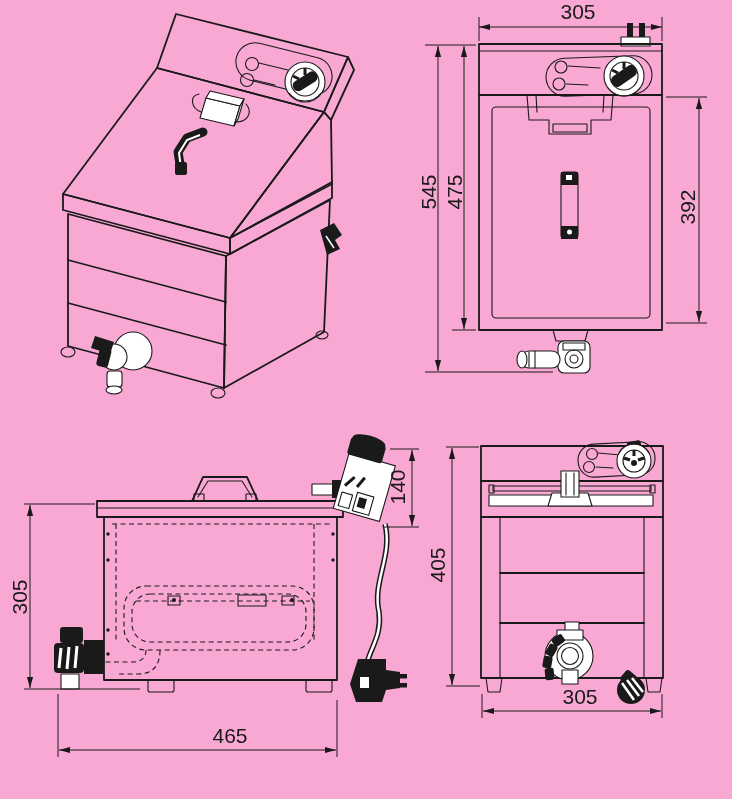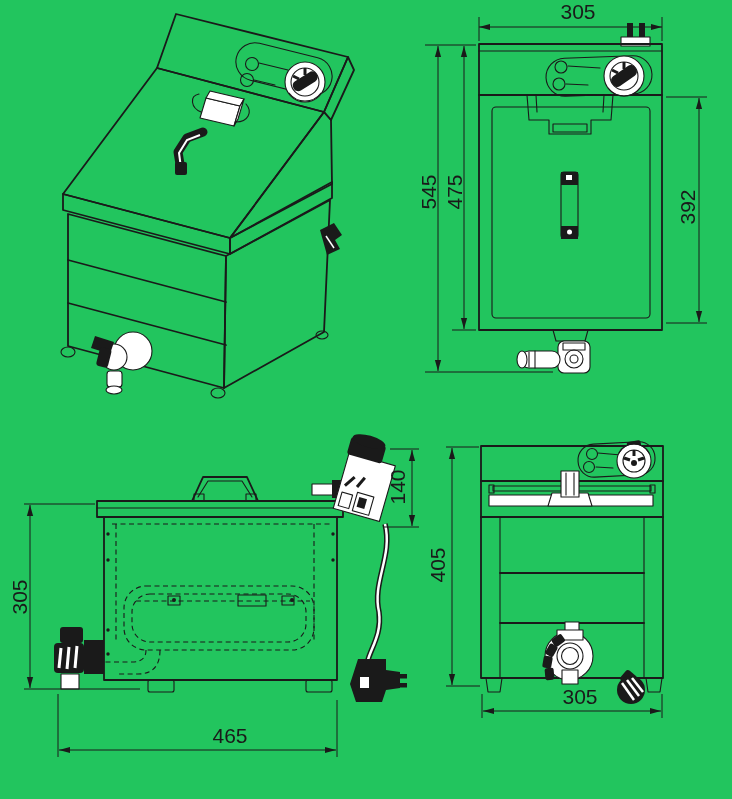--- a/index.html
+++ b/index.html
@@ -1,16 +1,16 @@
 <!DOCTYPE html>
 <html><head>
 <meta charset="utf-8">
 <style>
   html,body{margin:0;padding:0;background:#fff;}
-  .canvas{position:relative;width:732px;height:799px;background:#22c55e;overflow:hidden;}
+  .canvas{position:relative;width:732px;height:799px;background:#f9a8d4;overflow:hidden;}
   svg{display:block;}
   .ol{fill:none;stroke:#1a1a1a;stroke-width:1.8;stroke-linejoin:round;stroke-linecap:round;}
   .tn{fill:none;stroke:#1a1a1a;stroke-width:1.1;stroke-linejoin:round;stroke-linecap:round;}
   .wt2{fill:#ffffff;stroke:#1a1a1a;stroke-width:1.1;stroke-linejoin:round;}
   .dk{fill:#1a1a1a;stroke:none;}
   .dash{fill:none;stroke:#1a1a1a;stroke-width:1.1;stroke-dasharray:5 3.5;}
   .dim{fill:none;stroke:#1a1a1a;stroke-width:1;}
   .ext{fill:none;stroke:#1a1a1a;stroke-width:1;}
   .dimtxt{font-family:"Liberation Sans",sans-serif;font-size:21px;fill:#1a1a1a;}
 </style>

